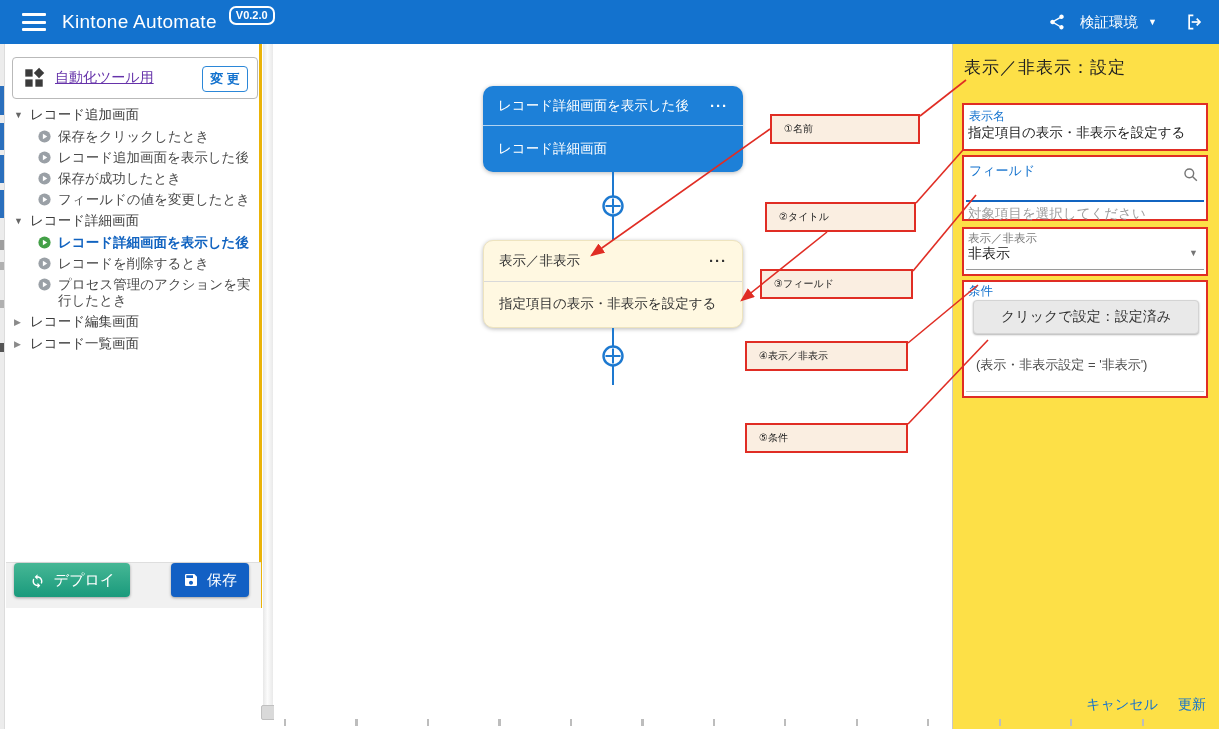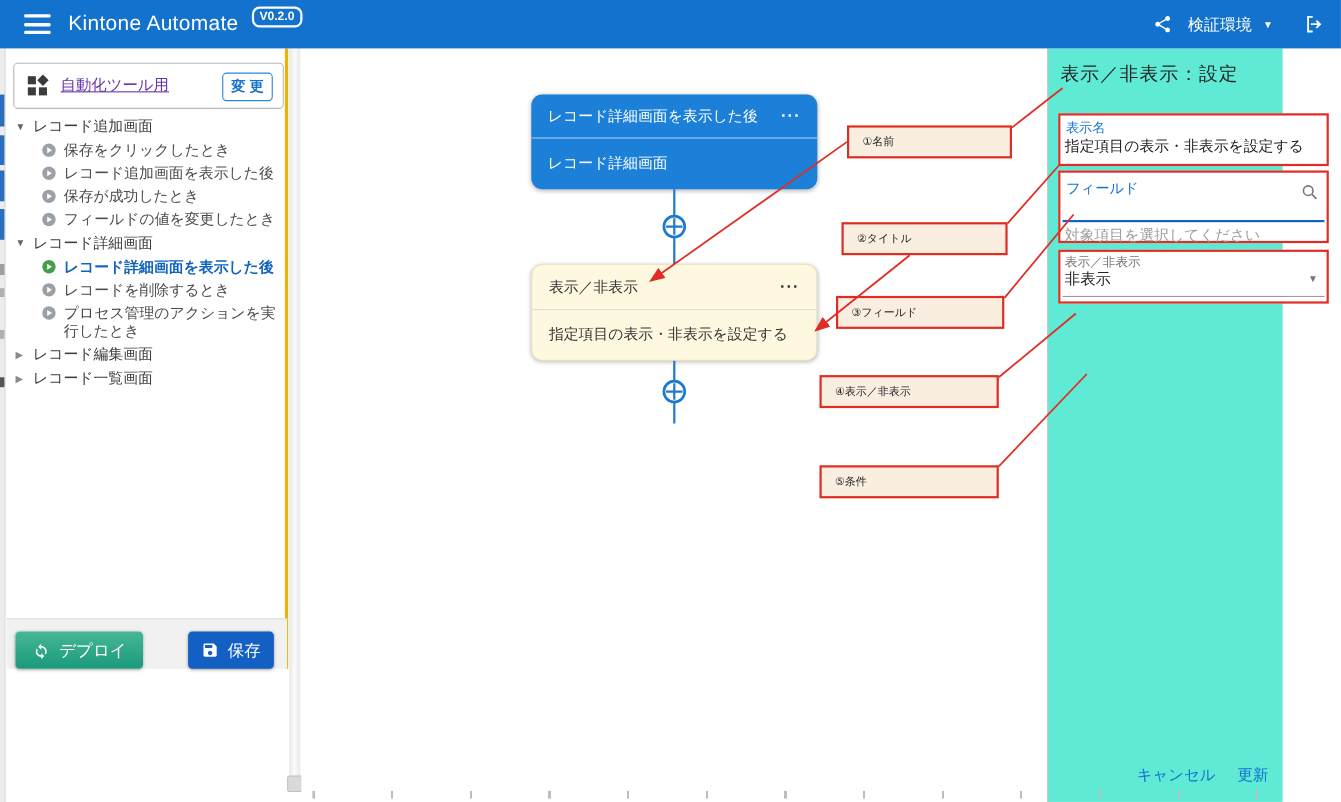--- a/index.html
+++ b/index.html
@@ -29,21 +29,21 @@
   .chg-btn{position:absolute;right:9px;top:8px;width:46px;height:26px;border:1px solid #2b87d8;border-radius:4px;background:#fff;color:#1372ce;font-size:13px;display:flex;align-items:center;justify-content:center;cursor:pointer;font-weight:bold;}
   .tree{position:absolute;left:0;top:60px;width:254px;}
   .t-group{display:flex;align-items:center;gap:6px;padding:3px 0 3px 8px;cursor:pointer;}
   .t-group .tri{font-size:9px;color:#666;width:10px;}
   .t-group .tri.closed{color:#8a8a8a;}
   .t-label{font-size:13.5px;color:#3c3c3c;line-height:16px;}
   .t-item{display:flex;align-items:flex-start;gap:7px;padding:3px 0 2px 32px;cursor:pointer;}
   .t-item svg{flex:none;margin-top:1px;}
   .t-item .t-label{max-width:198px;color:#4a4a4a;}
   .t-item.active .t-label{color:#1163c0;font-weight:bold;}
-  .side-footer{position:absolute;left:0;bottom:0;width:255px;height:46px;background:#f1f1f1;border-top:1px solid #dedede;display:flex;align-items:flex-end;}
+  .side-footer{position:absolute;left:0;bottom:0;width:255px;height:46px;background:#f1f1f1;border-top:1px solid #dedede;display:flex;align-items:flex-start;}
   .btn-deploy{margin-left:8px;width:116px;height:34px;border:none;border-radius:4px;background:linear-gradient(#46b795,#1a9a7c);color:#fff;font-size:15px;display:flex;align-items:center;justify-content:center;gap:8px;box-shadow:0 1px 3px rgba(0,0,0,.35);cursor:pointer;}
   .btn-save{margin-left:41px;width:78px;height:34px;border:none;border-radius:4px;background:#1260c4;color:#fff;font-size:15px;display:flex;align-items:center;justify-content:center;gap:8px;box-shadow:0 1px 3px rgba(0,0,0,.35);cursor:pointer;}
 
   
   .v-scroll{position:absolute;left:263px;top:44px;width:10px;height:672px;background:linear-gradient(90deg,#e7e7e7,#fbfbfb 45%,#e9e9e9);}
   .scroll-corner{position:absolute;left:261px;top:705px;width:19px;height:15px;background:#d9d9d9;border:1px solid #c0c0c0;border-radius:2px;}
 
   
   .canvas{position:absolute;left:274px;top:44px;width:678px;height:685px;background:#fff;}
   .node{position:absolute;left:209px;width:260px;border-radius:10px;overflow:hidden;box-shadow:0 1px 4px rgba(0,0,0,.28);}
@@ -67,21 +67,21 @@
   .co1{left:496px;top:70px;width:150px;height:30px;}
   .co2{left:491px;top:158px;width:151px;height:30px;}
   .co3{left:486px;top:225px;width:153px;height:30px;}
   .co4{left:471px;top:297px;width:163px;height:30px;}
   .co5{left:471px;top:379px;width:163px;height:30px;}
 
   
   .overlay{position:absolute;left:0;top:0;width:1219px;height:729px;pointer-events:none;z-index:50;}
 
   
-  .panel{position:absolute;left:952px;top:44px;width:214px;height:685px;background:#5eead4;border-left:1px solid #c8c8c8;}
+  .panel{position:absolute;left:952px;top:44px;width:267px;height:685px;background:#fde047;border-left:1px solid #c8c8c8;}
   .p-title{position:absolute;left:11px;top:12px;font-size:17px;color:#222;letter-spacing:1px;}
   .p-box{position:absolute;left:9px;width:246px;border:2px solid #e02d24;background:#fff;}
   .pb1{top:59px;height:48px;}
   .pb2{top:111px;height:66px;}
   .pb3{top:183px;height:49px;}
   .pb4{top:236px;height:118px;}
   .p-lab-blue{font-size:12px;color:#1372ce;}
   .pb1 .p-lab-blue{position:absolute;left:5px;top:3px;}
   .pb1 .p-val{position:absolute;left:4px;top:19px;font-size:13.5px;color:#222;white-space:nowrap;}
   .pb2 .p-lab-blue{position:absolute;left:5px;top:5px;font-size:13px;}
@@ -310,20 +310,26 @@
       <span class="p-ph">対象項目を選択してください</span>
     </div>
 
     <div class="p-box pb3">
       <span class="p-lab-gray">表示／非表示</span>
       <span class="p-val">非表示</span>
       <span class="dd-caret">▼</span>
       <span class="underline-gray"></span>
     </div>
 
+    <div class="p-box pb4">
+      <span class="p-lab-blue">条件</span>
+      <button class="cond-btn">クリックで設定：設定済み</button>
+      <span class="cond-sum">(表示・非表示設定 = '非表示')</span>
+      <span class="hr"></span>
+    </div>
 
     <div class="p-footer">
       <span>キャンセル</span>
       <span>更新</span>
     </div>
   </div>
 
   <svg class="overlay" viewBox="0 0 1219 729">
     <defs>
       <marker id="arrow" markerWidth="9" markerHeight="7" refX="7.5" refY="3.5" orient="auto">

